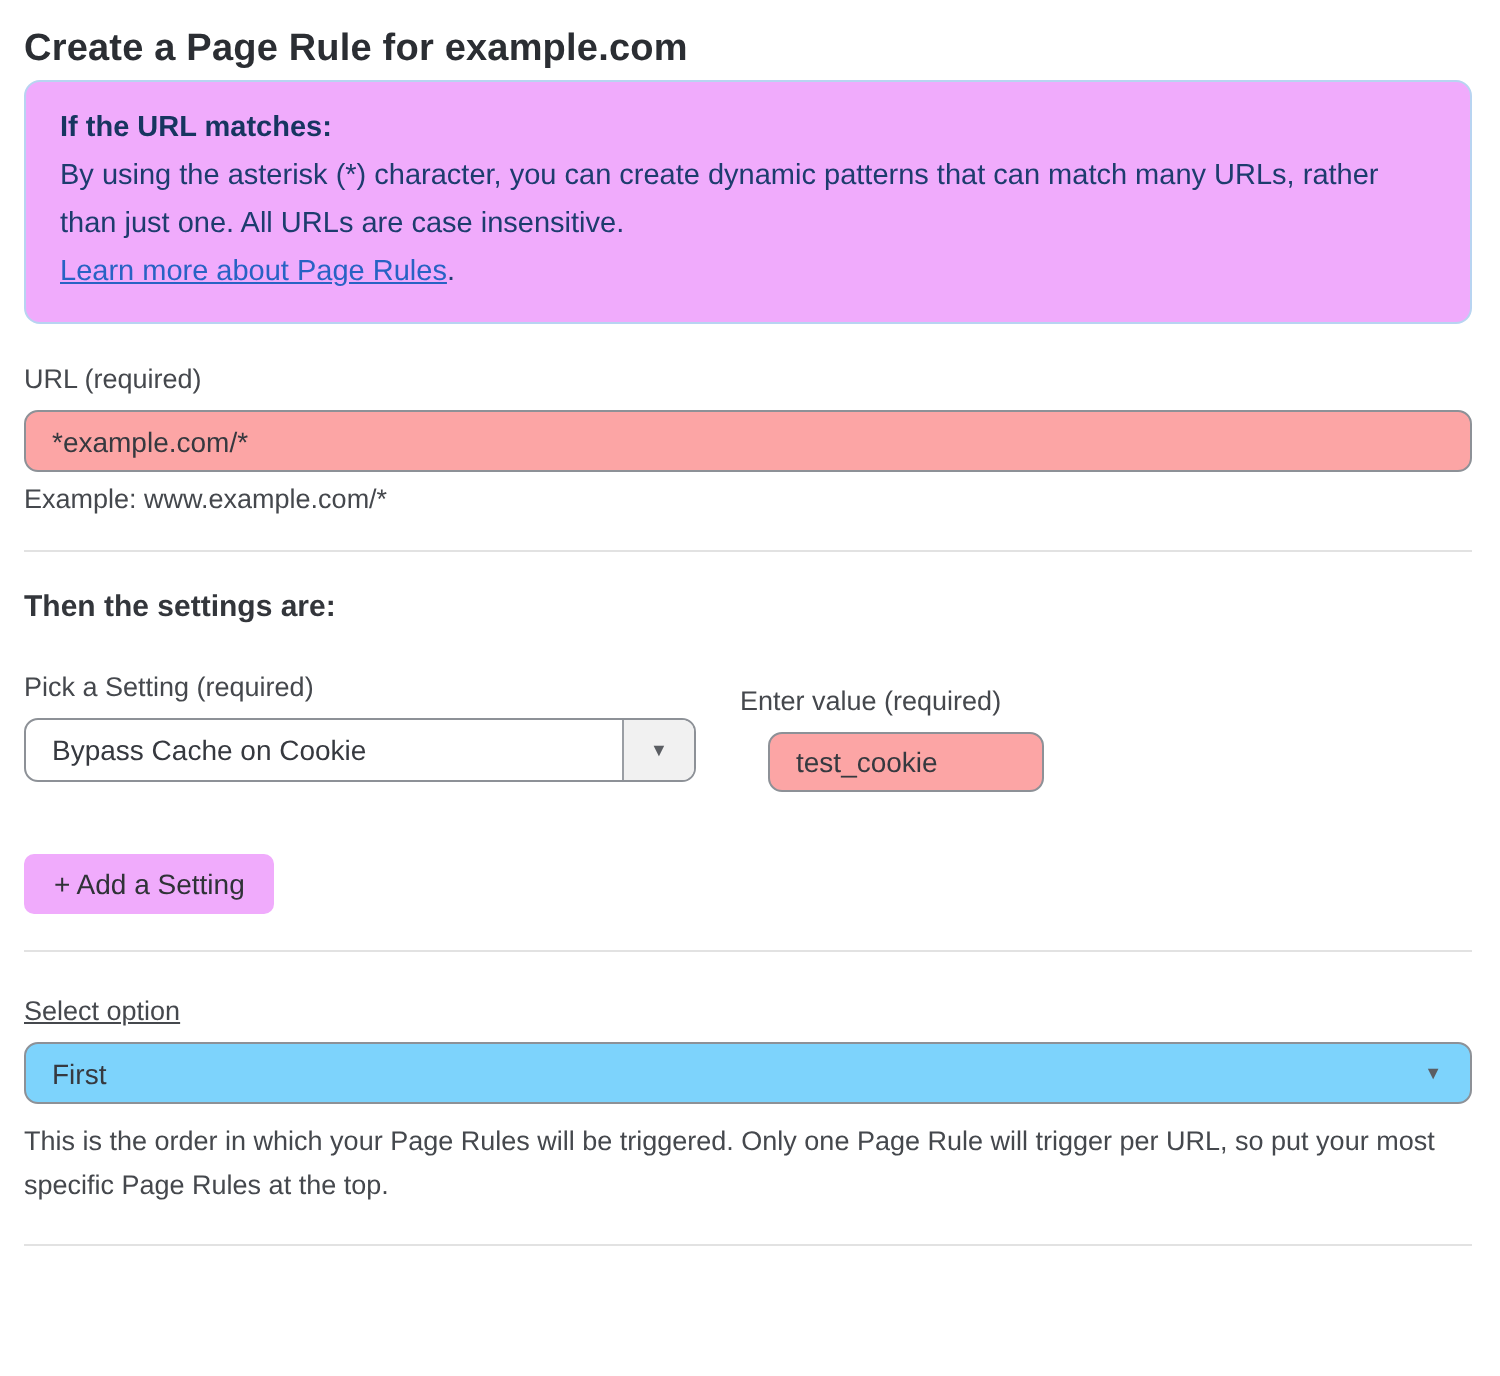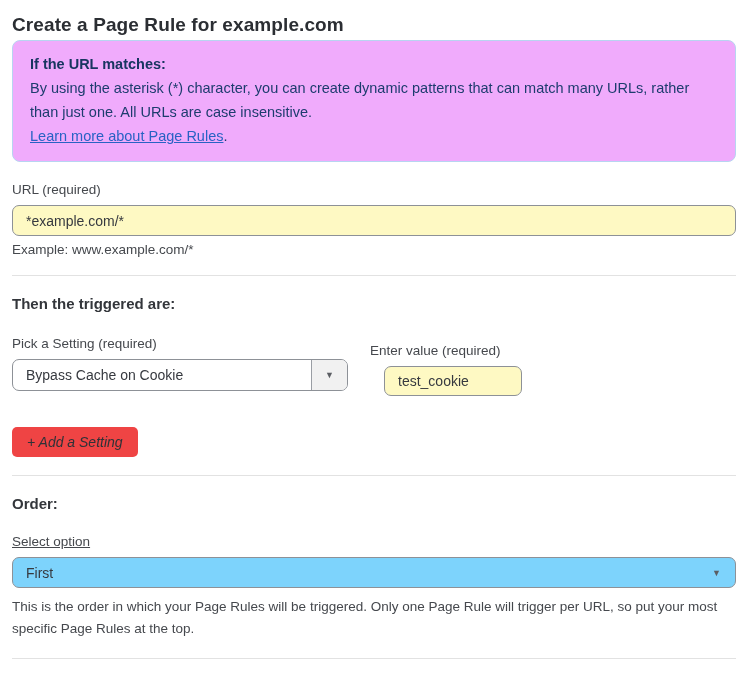--- a/index.html
+++ b/index.html
@@ -58,21 +58,21 @@
   .text-input {
     display: block;
     width: 100%;
     height: 31px;
     border: 1px solid #8d9197;
     border-radius: 7px;
     padding: 0 13px;
     font-family: "Liberation Sans", sans-serif;
     font-size: 14px;
     color: #36393f;
-    background: #fef9c3;
+    background: #fca5a5;
     outline: none;
   }
   .divider {
     border: none;
     border-top: 1px solid #e2e2e2;
     margin: 18px 0 0 0;
   }
   .section-heading {
     font-size: 15px;
     font-weight: bold;
@@ -129,24 +129,23 @@
     justify-content: center;
     height: 30px;
     border: none;
     border-radius: 5px;
     font-family: "Liberation Sans", sans-serif;
     font-size: 14px;
     cursor: pointer;
     white-space: nowrap;
   }
   .btn-gray {
-    background: #ef4444;
+    background: #f0abfc;
     color: #2f3237;
     padding: 0 15px;
-    font-style: italic;
   }
   .add-setting-btn { margin-top: 31px; }
   
   .order-select {
     position: relative;
     width: 100%;
     height: 31px;
     border: 1px solid #8d9197;
     border-radius: 7px;
     background: #7dd3fc;
@@ -186,21 +185,21 @@
       <a class="info-link">Learn more about Page Rules</a><span class="info-link-suffix">.</span>
     </div>
   </div>
 
   <div class="field-label">URL (required)</div>
   <input class="text-input" type="text" value="*example.com/*" style="">
   <div class="field-hint">Example: www.example.com/*</div>
 
   <hr class="divider">
 
-  <div class="section-heading">Then the triggered are:</div>
+  <div class="section-heading">Then the settings are:</div>
 
   <div class="settings-row">
     <div class="setting-col">
       <div class="field-label">Pick a Setting (required)</div>
       <div class="dropdown">
         <div class="dropdown-value">Bypass Cache on Cookie</div>
         <div class="dropdown-button">
           <span class="arrow-glyph">▼</span>
         </div>
       </div>
@@ -208,21 +207,20 @@
     <div class="value-col">
       <div class="field-label">Enter value (required)</div>
       <input class="text-input value-input" type="text" value="test_cookie" style="">
     </div>
   </div>
 
   <button class="btn btn-gray add-setting-btn">+ Add a Setting</button>
 
   <hr class="divider">
 
-  <div class="section-heading">Order:</div>
 
   <div class="field-label" style="margin-top:22px;text-decoration:underline;">Select option</div>
   <div class="order-select">
     <span>First</span>
     <span class="arrow-glyph select-arrow">▼</span>
   </div>
   <div class="order-help">This is the order in which your Page Rules will be triggered. Only one Page Rule will trigger per URL, so put your most specific Page Rules at the top.</div>
 
   <hr class="divider">
 

